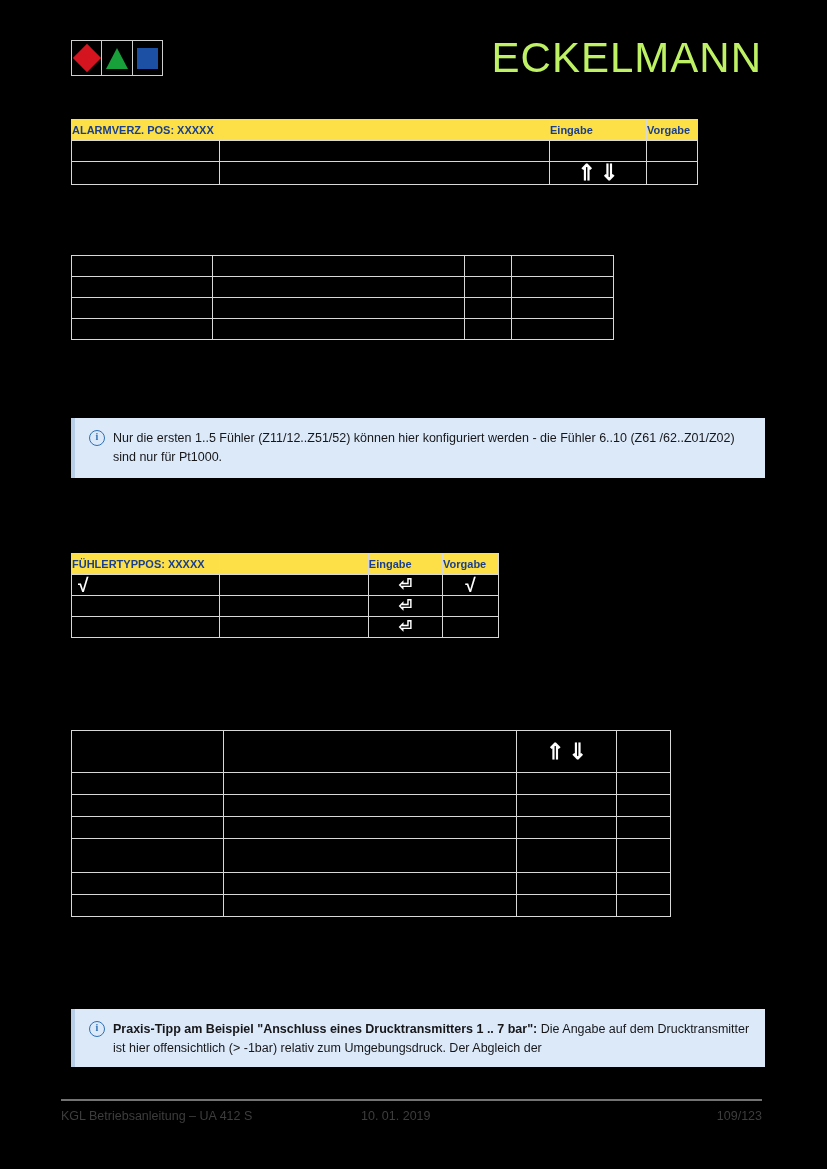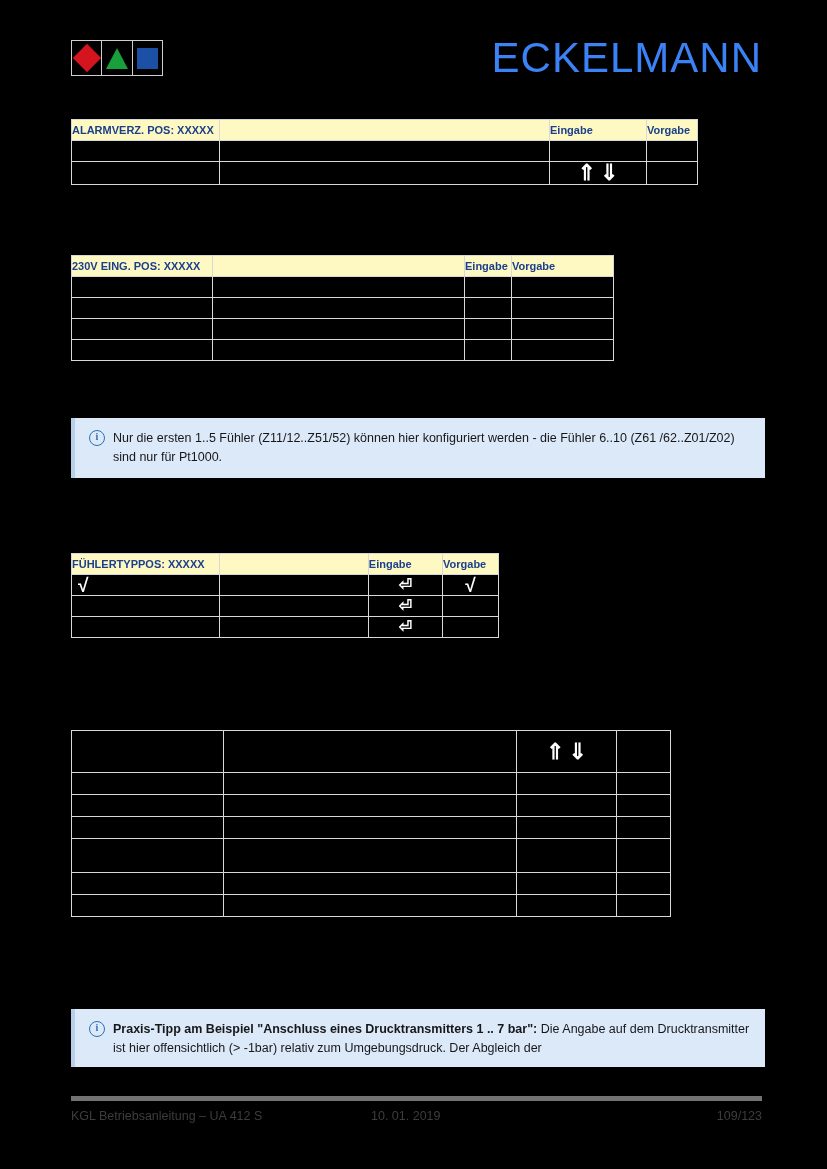--- a/index.html
+++ b/index.html
@@ -60,21 +60,21 @@
     width: 21px; height: 21px;
     left: 4px; top: 7px;
     background: #1b50a5;
   }
   .brand {
     position: absolute;
     right: 0;
     top: 0;
     font-size: 42px;
     letter-spacing: 1px;
-    color: #3b82f6;
+    color: #bef264;
     font-family: "Liberation Sans", sans-serif;
     font-weight: 400;
     line-height: 56px;
     white-space: nowrap;
   }
 
   
   table.doc-table {
     border-collapse: collapse;
     position: absolute;
@@ -85,21 +85,21 @@
     border: 1px solid #d8d8d8;
     padding: 0;
     vertical-align: middle;
     font-size: 11px;
     font-weight: 700;
     color: #1b3f8b;
     height: 21px;
     box-sizing: border-box;
   }
   table.doc-table th {
-    background: #fef9c3;
+    background: #fde047;
     text-align: left;
   }
   .th-left { padding-left: 6px; }
   .th-c { text-align: center; }
   .cell-blank { background: #000000; }
   .hrow td, .hrow th { height: 20px; }
 
   .tall-row td { height: 40px; }
   .mid-row td { height: 31px; }
 
@@ -161,25 +161,25 @@
     font-weight: 700;
     line-height: 12px;
     text-align: center;
     font-family: "Liberation Serif", serif;
   }
   .note b { font-weight: 700; }
 
   
   .footer {
     position: absolute;
-    left: 71px;
+    left: 61px;
     right: 65px;
     bottom: 38px;
     height: 30px;
-    border-top: 5px solid #737373;
+    border-top: 2px solid #737373;
     color: #3d3d3d;
     font-size: 12.5px;
   }
   .footer .f-left {
     position: absolute; left: 0; top: 8px;
   }
   .footer .f-center {
     position: absolute; left: 300px; top: 8px;
   }
   .footer .f-right {
@@ -239,26 +239,20 @@
   </table>
 
 <table class="doc-table" style="left:71px; top:255px; width:542px;">
   <colgroup>
     <col style="width:141px">
     <col style="width:252px">
     <col style="width:47px">
     <col style="width:102px">
   </colgroup>
   <tbody>
-      <tr class="hrow">
-    <th class="th-left">230V EING. POS: XXXXX</th>
-    <th></th>
-    <th class="th-c">Eingabe</th>
-    <th class="th-left">Vorgabe</th>
-  </tr>
   <tr>
     <td class="cell-blank"></td>
     <td class="cell-blank"></td>
     <td class="cell-blank"></td>
     <td class="cell-blank"></td>
   </tr>
   <tr>
     <td class="cell-blank"></td>
     <td class="cell-blank"></td>
     <td class="cell-blank"></td>

